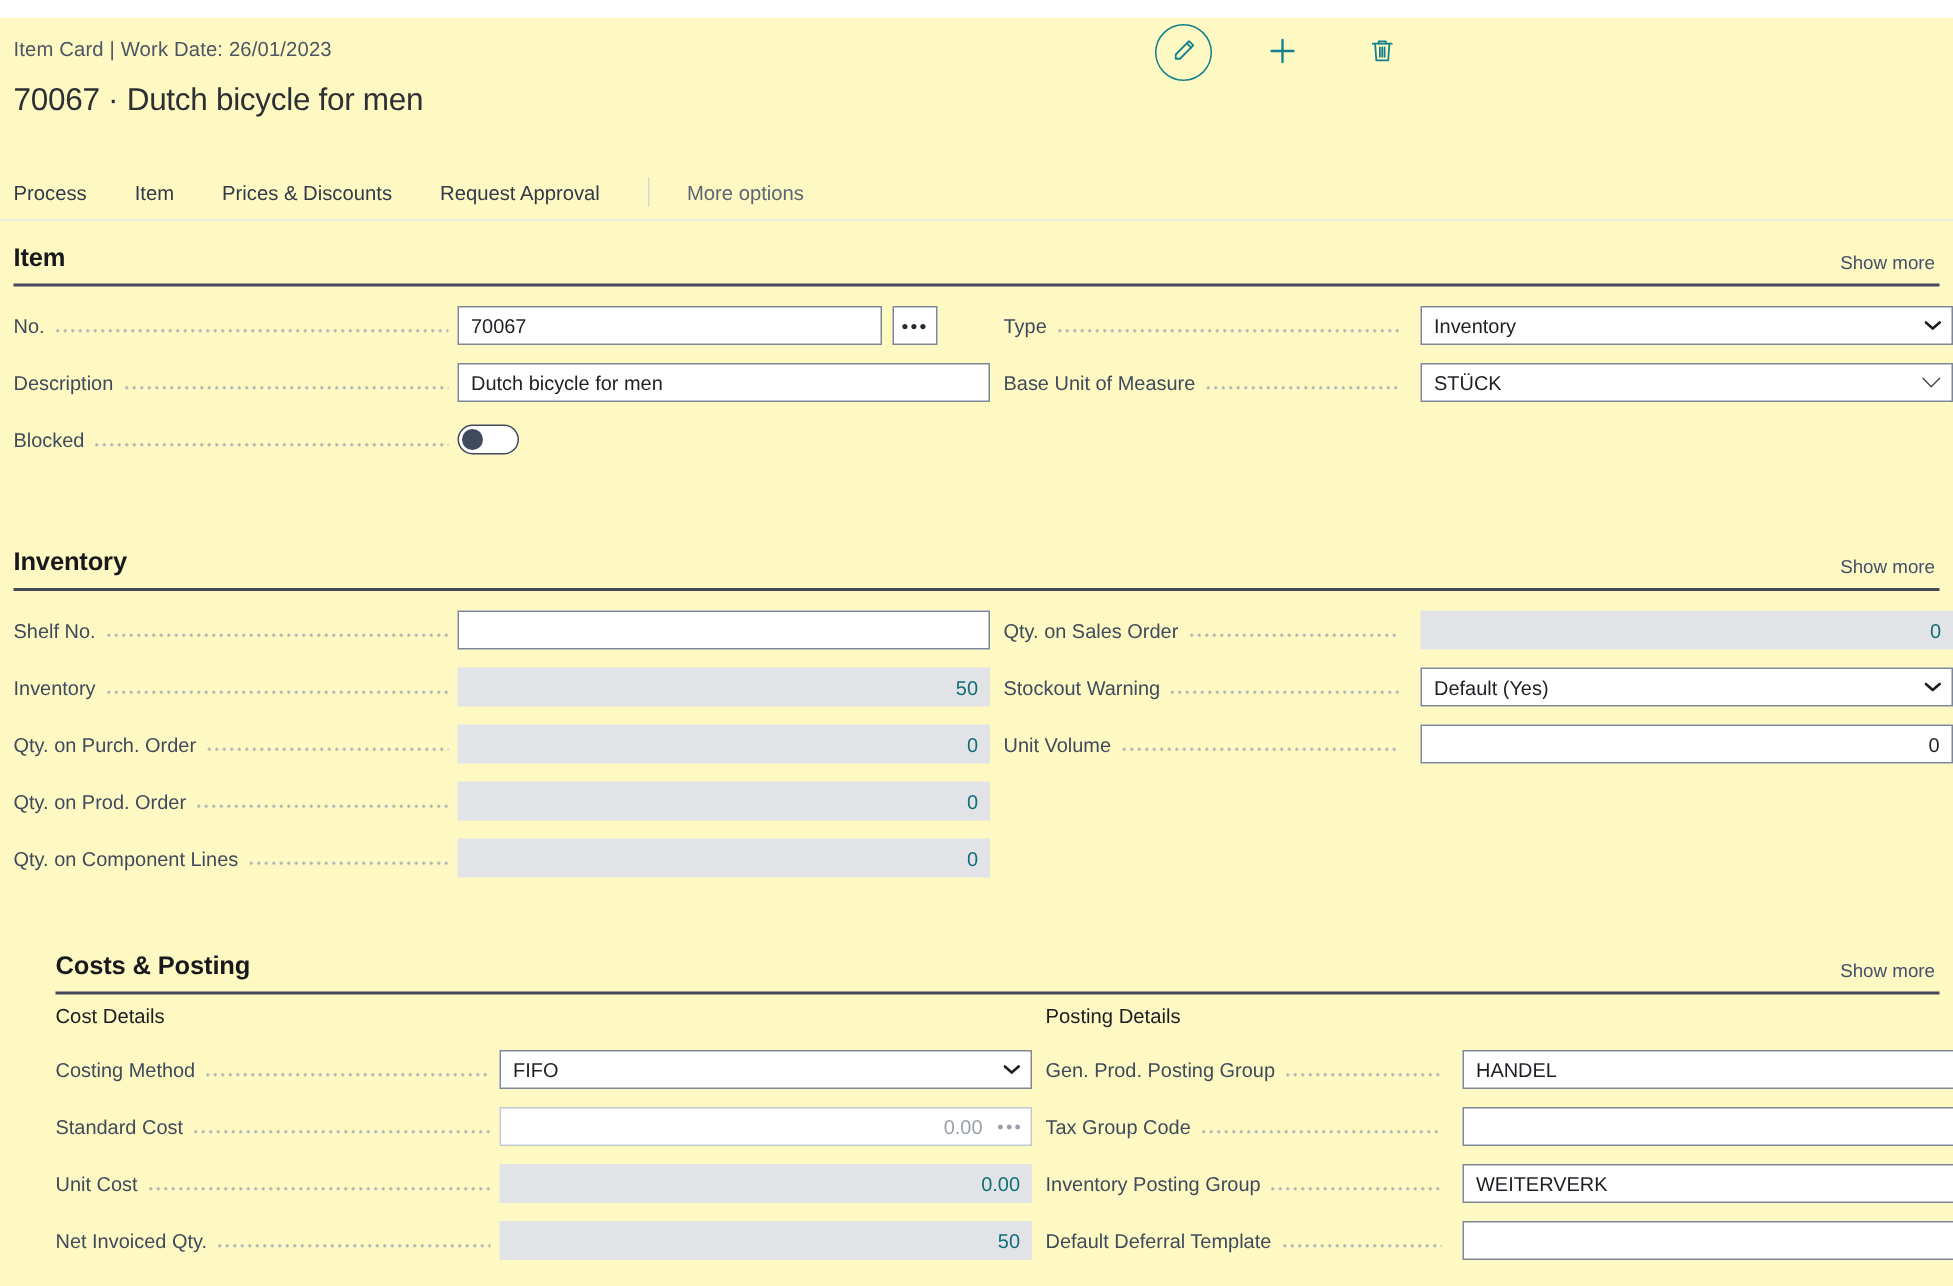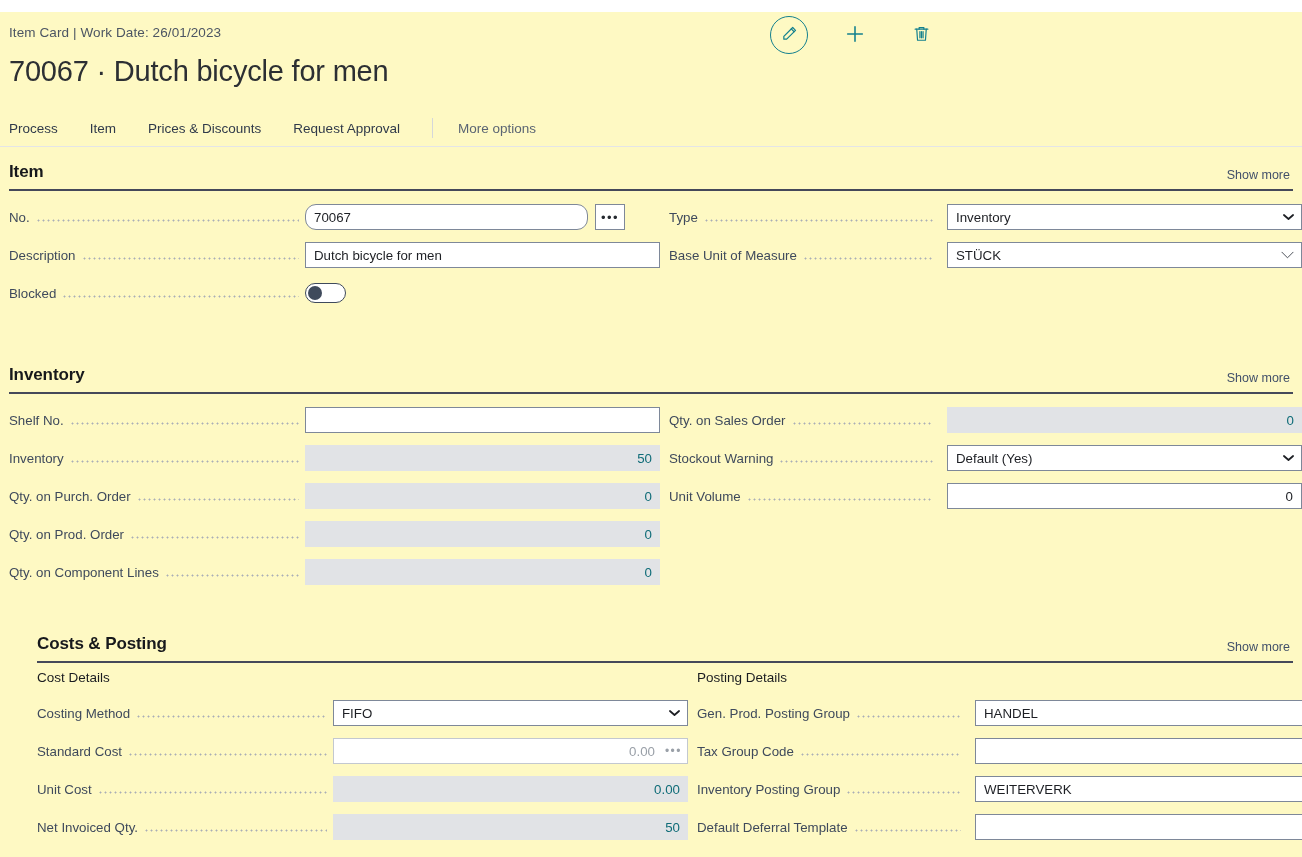--- a/index.html
+++ b/index.html
@@ -13,21 +13,21 @@
   .page { position: relative; width: 1302px; height: 857px; background: #fef9c3; margin-top: 12px; }
 
   
   .breadcrumb {
     position: absolute; left: 9px; top: 13px;
     font-size: 13.5px; color: #4c5563; letter-spacing: 0.1px;
     white-space: nowrap;
   }
   .page-title {
     position: absolute; left: 9px; top: 43px;
-    font-size: 29px; font-weight: 300; color: #2c2f33;
+    font-size: 21px; font-weight: 300; color: #2c2f33;
     letter-spacing: -0.2px; white-space: nowrap;
   }
 
   
   .actions { position: absolute; left: 770px; top: 4px; height: 38px; display: flex; align-items: center; gap: 28px; }
   .act-btn {
     width: 38px; height: 38px; display: flex; align-items: center; justify-content: center;
     background: none; border: none; padding: 0; cursor: pointer;
   }
   .act-circle { border: 1.4px solid #13808e; border-radius: 50%; }
@@ -94,21 +94,21 @@
     font-size: 13.3px; color: #1d1f24;
     display: flex; align-items: center; padding: 0 8px;
   }
   .ctrl.readonly { border: none; background: #e1e3e6; justify-content: flex-end; }
   .ctrl .val { white-space: nowrap; overflow: hidden; }
   .ctrl.readonly .val { color: #0f6c78; font-size: 13.3px; }
   .ctrl.numeric { justify-content: flex-end; }
   .ctrl .val.dim { color: #9aa0a8; }
 
   
-  .ctrl-shrunk { width: 283px; border-radius: 11px; }
+  .ctrl-shrunk { width: 283px; }
 
   
   .assist {
     width: 30px; height: 26px; margin-left: 7px;
     border: 1px solid #7e8899; background: #fff;
     display: flex; align-items: center; justify-content: center;
     cursor: pointer; flex: 0 0 auto;
   }
   .assist .dots { font-size: 13px; color: #262a30; letter-spacing: 1.5px; line-height: 1; }
   

